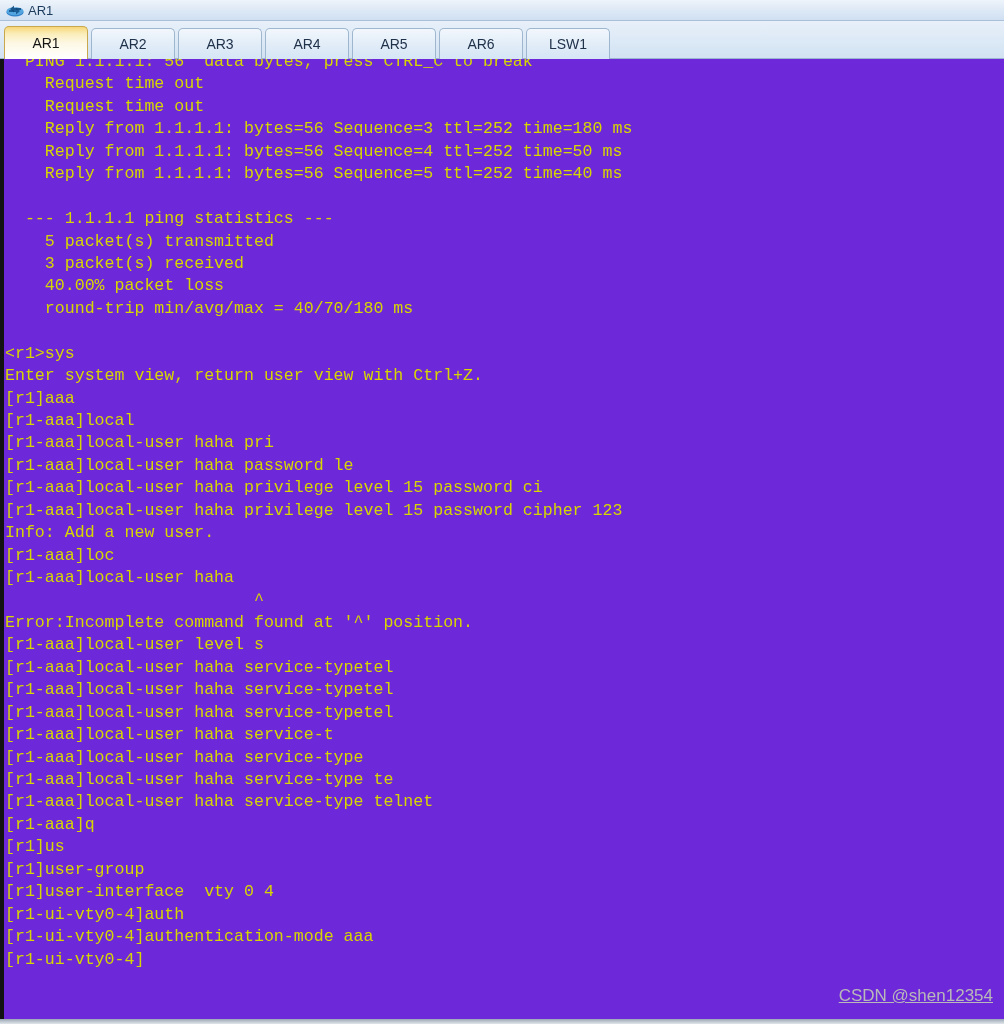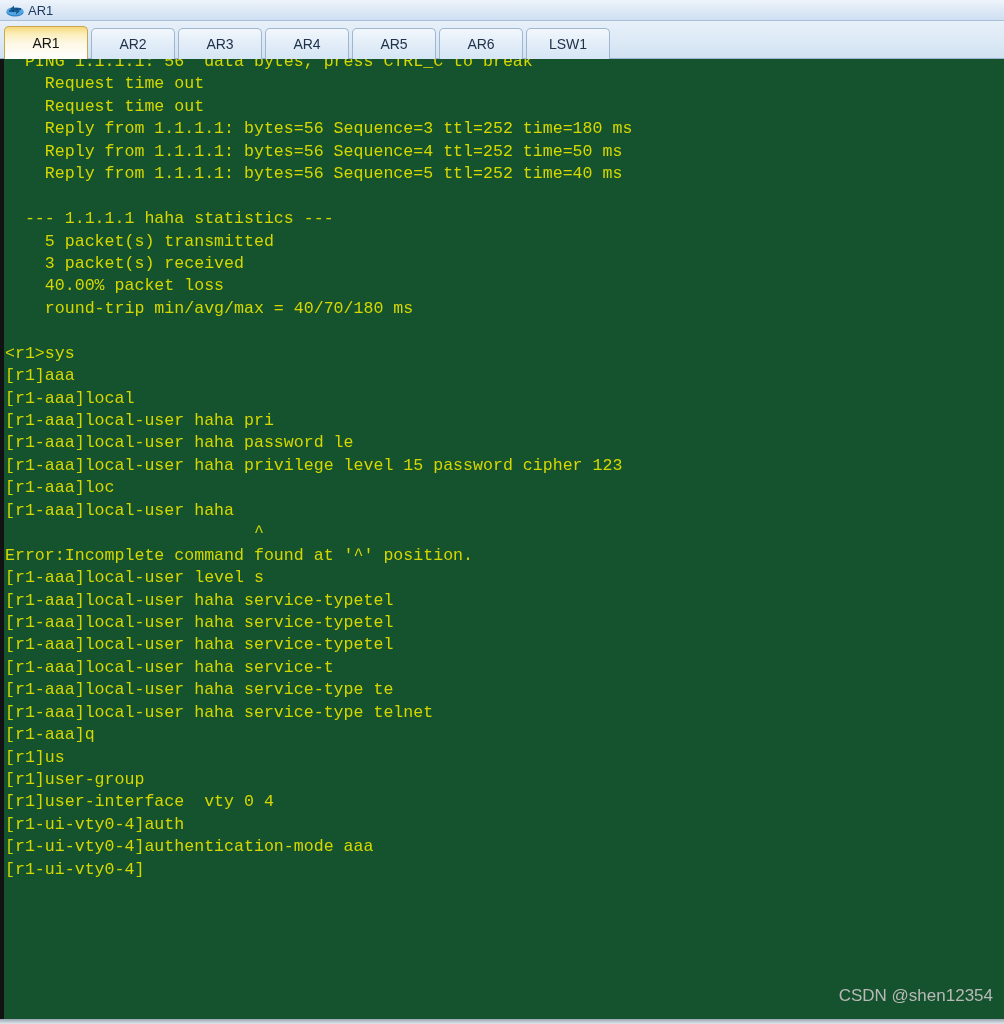--- a/index.html
+++ b/index.html
@@ -95,21 +95,21 @@
     height: 31px;
   }
 
   
   .terminal {
     position: absolute;
     left: 0;
     top: 59px;
     width: 1004px;
     height: 965px;
-    background: #14532d;
+    background: #6d28d9;
     box-sizing: border-box;
     border-left: 4px solid #121212;
     overflow: hidden;
   }
   .term-scroll {
     position: relative;
     padding-left: 1px;
     margin-top: -8px;
   }
   .line {
@@ -122,20 +122,21 @@
     height: 22.45px;
   }
   .watermark {
     position: absolute;
     right: 11px;
     bottom: 18px;
     font-family: "Liberation Sans", sans-serif;
     font-size: 17px;
     color: #b9b9b9;
     white-space: pre;
+    text-decoration: underline;
   }
   .bottom-edge {
     position: absolute;
     left: 0; bottom: 0;
     width: 1004px;
     height: 5px;
     background: linear-gradient(to bottom, #9aa6b4 0%, #c5cdd6 60%, #dfe5ea 100%);
   }
 </style>
 </head>
@@ -182,41 +183,45 @@
 
   <div class="terminal">
     <div class="term-scroll" id="term-scroll">
         <div class="line">  PING 1.1.1.1: 56  data bytes, press CTRL_C to break</div>
         <div class="line">    Request time out</div>
         <div class="line">    Request time out</div>
         <div class="line">    Reply from 1.1.1.1: bytes=56 Sequence=3 ttl=252 time=180 ms</div>
         <div class="line">    Reply from 1.1.1.1: bytes=56 Sequence=4 ttl=252 time=50 ms</div>
         <div class="line">    Reply from 1.1.1.1: bytes=56 Sequence=5 ttl=252 time=40 ms</div>
         <div class="line"></div>
-        <div class="line">  --- 1.1.1.1 haha statistics ---</div>
+        <div class="line">  --- 1.1.1.1 ping statistics ---</div>
         <div class="line">    5 packet(s) transmitted</div>
         <div class="line">    3 packet(s) received</div>
         <div class="line">    40.00% packet loss</div>
         <div class="line">    round-trip min/avg/max = 40/70/180 ms</div>
         <div class="line"></div>
         <div class="line">&lt;r1&gt;sys</div>
+        <div class="line">Enter system view, return user view with Ctrl+Z.</div>
         <div class="line">[r1]aaa</div>
         <div class="line">[r1-aaa]local</div>
         <div class="line">[r1-aaa]local-user haha pri</div>
         <div class="line">[r1-aaa]local-user haha password le</div>
+        <div class="line">[r1-aaa]local-user haha privilege level 15 password ci</div>
         <div class="line">[r1-aaa]local-user haha privilege level 15 password cipher 123</div>
+        <div class="line">Info: Add a new user.</div>
         <div class="line">[r1-aaa]loc</div>
         <div class="line">[r1-aaa]local-user haha</div>
         <div class="line">                         ^</div>
         <div class="line">Error:Incomplete command found at '^' position.</div>
         <div class="line">[r1-aaa]local-user level s</div>
         <div class="line">[r1-aaa]local-user haha service-typetel</div>
         <div class="line">[r1-aaa]local-user haha service-typetel</div>
         <div class="line">[r1-aaa]local-user haha service-typetel</div>
         <div class="line">[r1-aaa]local-user haha service-t</div>
+        <div class="line">[r1-aaa]local-user haha service-type</div>
         <div class="line">[r1-aaa]local-user haha service-type te</div>
         <div class="line">[r1-aaa]local-user haha service-type telnet</div>
         <div class="line">[r1-aaa]q</div>
         <div class="line">[r1]us</div>
         <div class="line">[r1]user-group</div>
         <div class="line">[r1]user-interface  vty 0 4</div>
         <div class="line">[r1-ui-vty0-4]auth</div>
         <div class="line">[r1-ui-vty0-4]authentication-mode aaa</div>
         <div class="line">[r1-ui-vty0-4]</div>
       </div>

